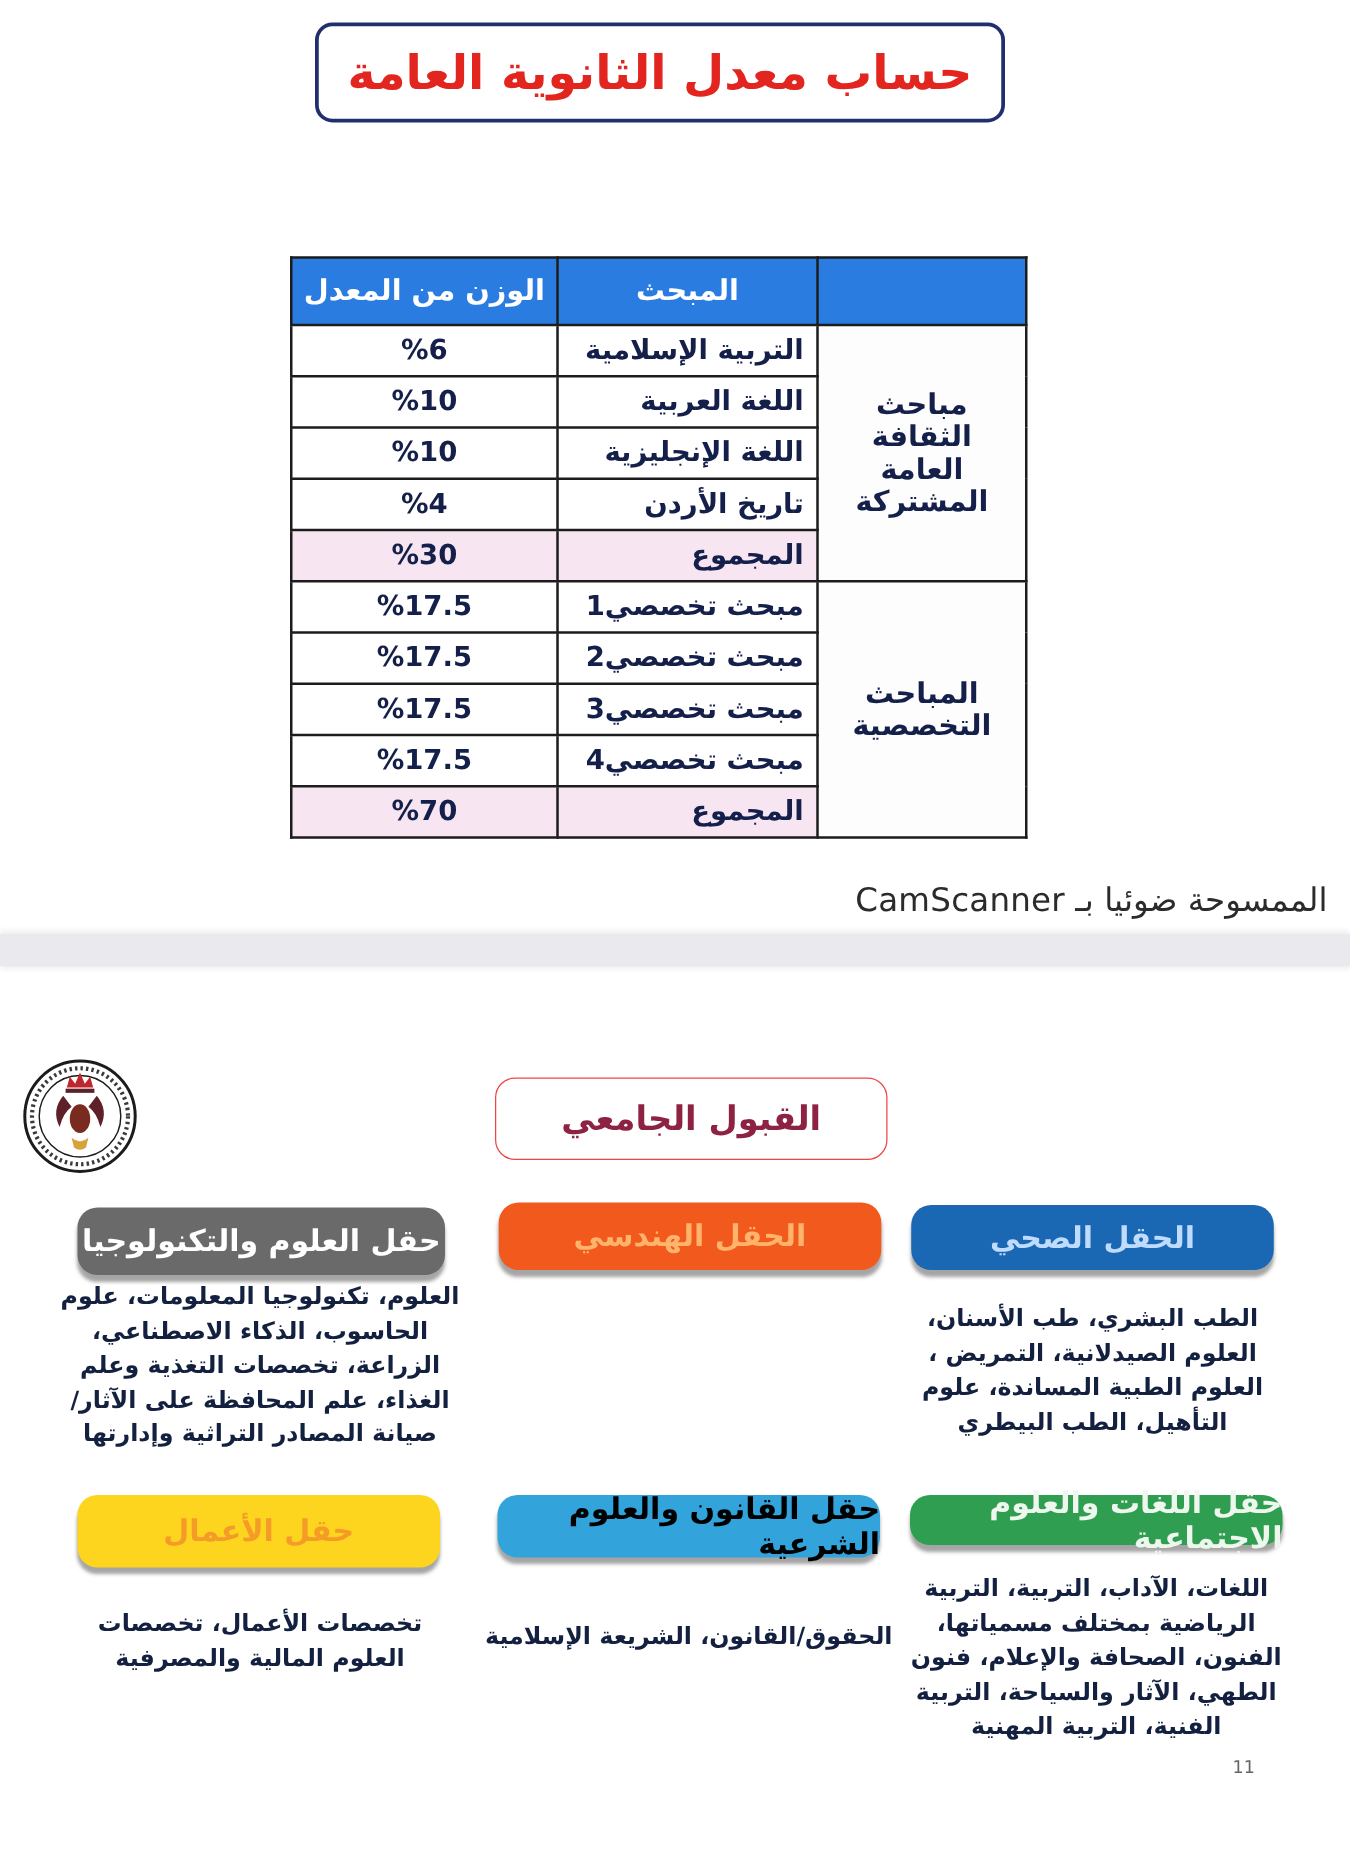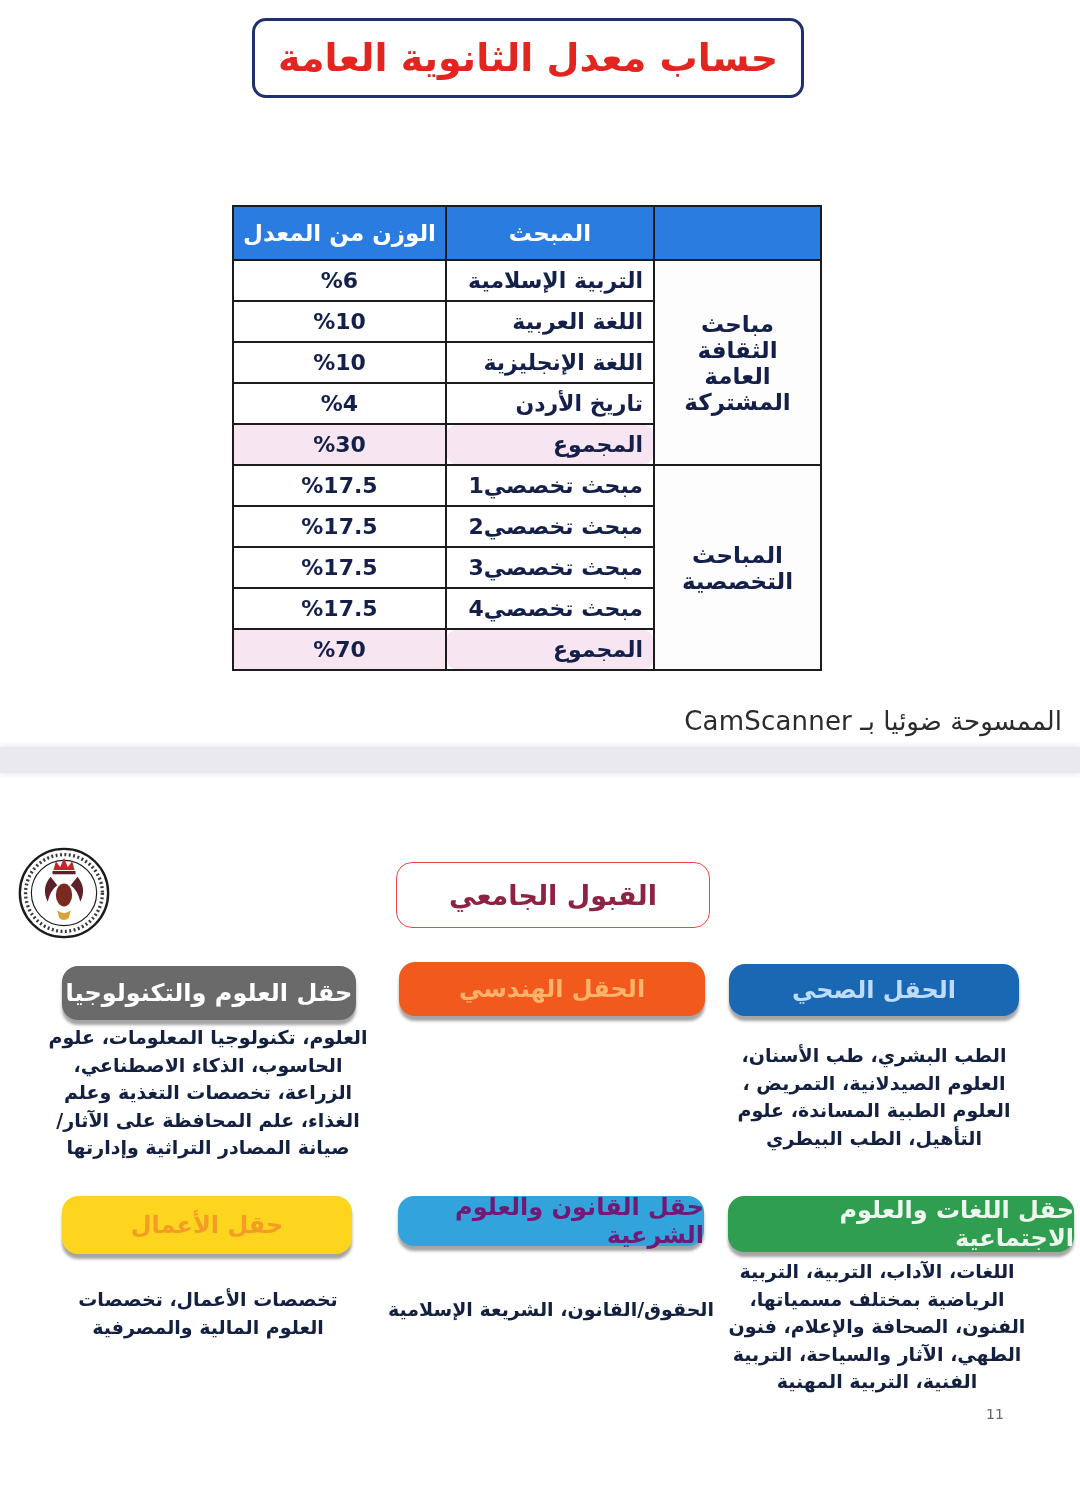--- a/index.html
+++ b/index.html
@@ -16,21 +16,21 @@
   .title-box span{font-size:38px;font-weight:bold;color:#e3251f;direction:rtl;}
   .main-table{
     position:absolute;left:232px;top:205px;width:588px;
     border-collapse:collapse;direction:rtl;table-layout:fixed;
   }
   .main-table td{
     border:2px solid #1c1c1c;height:41px;box-sizing:border-box;
     font-weight:bold;color:#14204a;font-size:22px;vertical-align:middle;
   }
   .main-table td.th{background:#2b7ce0;color:#ffffff;height:54px;font-size:23px;text-align:center;}
-  .main-table td.subject{text-align:right;padding:0 10px 0 4px;border-radius:13px;}
+  .main-table td.subject{text-align:right;padding:0 10px 0 4px;}
   .main-table td.weight{text-align:center;direction:ltr;unicode-bidi:bidi-override;}
   .main-table td.group{background:#fdfdfd;text-align:center;padding:0 8px;font-size:23px;}
   .main-table tr.total td.subject,.main-table tr.total td.weight{background:#f7e6f2;}
   .scan-note{
     position:absolute;right:18px;top:706px;direction:rtl;
     font-size:26px;color:#2b2b2b;letter-spacing:.2px;
   }
   .page-divider{
     position:absolute;left:0;top:747px;width:1080px;height:26px;
     background:#e9e9ee;box-shadow:0 -3px 4px rgba(0,0,0,.06),0 3px 4px rgba(0,0,0,.06);
@@ -52,21 +52,21 @@
     position:absolute;text-align:center;font-weight:bold;font-size:19px;
     line-height:1.45;direction:rtl;
   }
   
   .fh-health{left:729px;top:964px;width:290px;height:52px;}
   .fb-health{left:720px;top:1042px;width:308px;}
   .fh-engineering{left:399px;top:962px;width:306px;height:54px;}
   .fb-engineering{left:400px;top:1036px;width:304px;}
   .fh-science_tech{left:62px;top:966px;width:294px;height:54px;}
   .fb-science_tech{left:42px;top:1024px;width:332px;}
-  .fh-languages_social{left:728px;top:1196px;width:298px;height:56px;padding-left:48px;}
+  .fh-languages_social{left:728px;top:1196px;width:298px;height:40px;}
   .fb-languages_social{left:714px;top:1258px;width:326px;}
   .fh-law_sharia{left:398px;top:1196px;width:306px;height:50px;}
   .fb-law_sharia{left:388px;top:1296px;width:326px;}
   .fh-business{left:62px;top:1196px;width:290px;height:58px;}
   .fb-business{left:58px;top:1286px;width:300px;}
   .page-num{position:absolute;left:986px;top:1406px;font-size:14px;color:#666;}
 </style>
 </head>
 <body>
 
@@ -169,21 +169,21 @@
     <div class="fb fb-science_tech">
       <div style="color: rgb(19, 32, 63);">العلوم، تكنولوجيا المعلومات، علوم الحاسوب، الذكاء الاصطناعي، الزراعة، تخصصات التغذية وعلم الغذاء، علم المحافظة على الآثار/ صيانة المصادر التراثية وإدارتها</div>
     </div>
     <div class="fh fh-languages_social" style="background: rgb(47, 158, 81);">
       <span style="color: rgb(238, 247, 238);">حقل اللغات والعلوم الاجتماعية</span>
     </div>
     <div class="fb fb-languages_social">
       <div style="color: rgb(19, 32, 63);">اللغات، الآداب، التربية، التربية الرياضية بمختلف مسمياتها، الفنون، الصحافة والإعلام، فنون الطهي، الآثار والسياحة، التربية الفنية، التربية المهنية</div>
     </div>
     <div class="fh fh-law_sharia" style="background: rgb(51, 163, 220);">
-      <span style="color: #701a75;">حقل القانون والعلوم الشرعية</span>
+      <span style="color: #000000;">حقل القانون والعلوم الشرعية</span>
     </div>
     <div class="fb fb-law_sharia">
       <div style="color: rgb(19, 32, 63);">الحقوق/القانون، الشريعة الإسلامية</div>
     </div>
     <div class="fh fh-business" style="background: rgb(253, 212, 30);">
       <span style="color: rgb(245, 155, 40);">حقل الأعمال</span>
     </div>
     <div class="fb fb-business">
       <div style="color: rgb(19, 32, 63);">تخصصات الأعمال، تخصصات العلوم المالية والمصرفية</div>
     </div>

